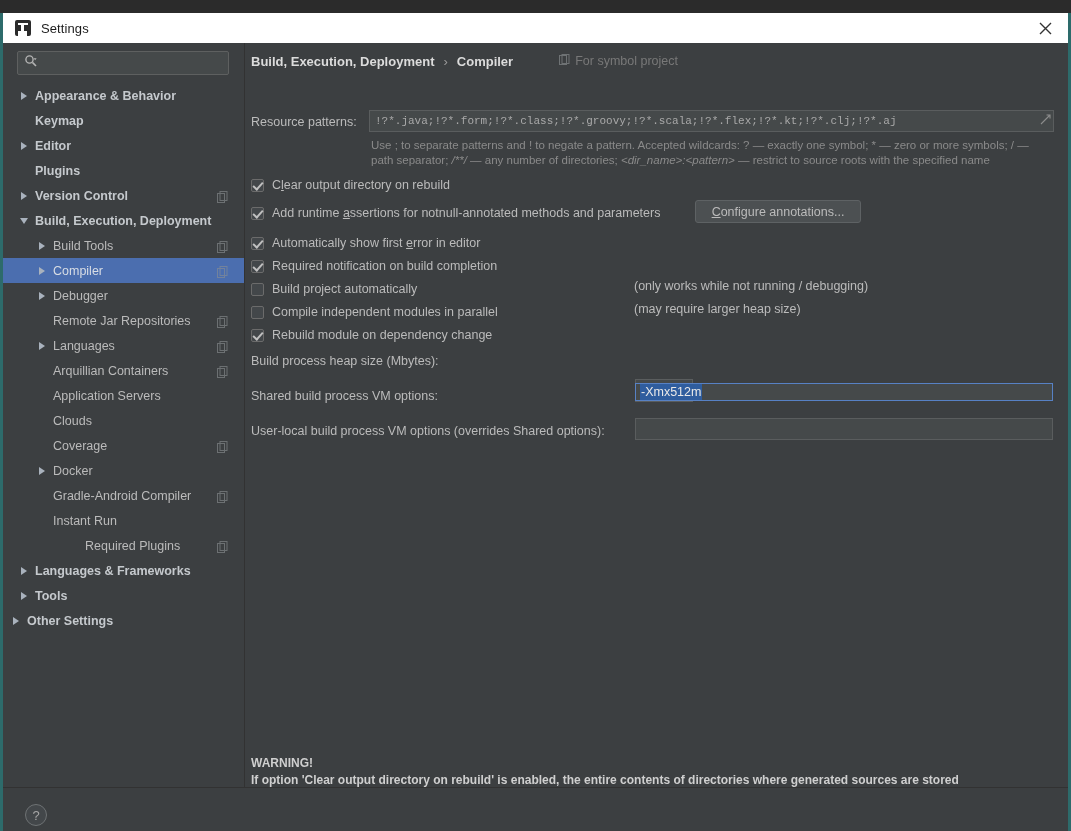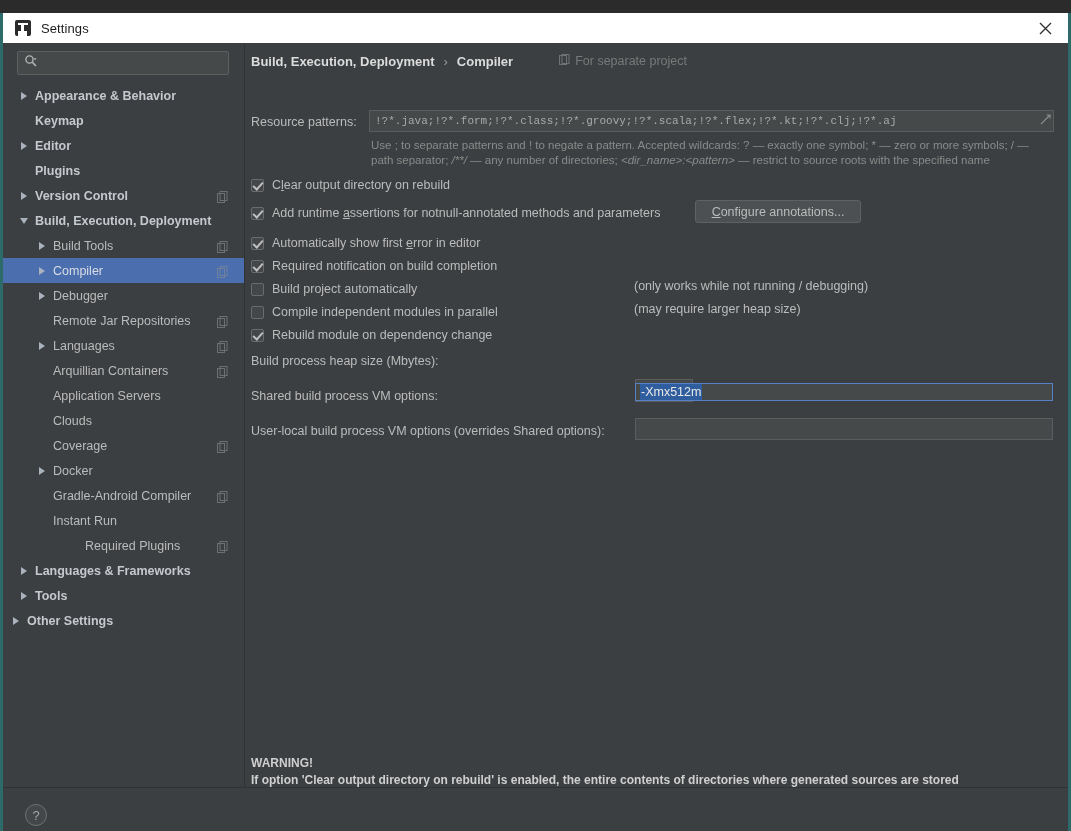--- a/index.html
+++ b/index.html
@@ -505,21 +505,21 @@
         <span class="bc-part">Build, Execution, Deployment</span>
         <span class="bc-sep">›</span>
         <span class="bc-part">Compiler</span>
         <span id="bc-scope">
           <span>
             <svg width="11" height="12" viewBox="0 0 11 12">
               <rect x="0.5" y="1.5" width="7" height="9" stroke="#6e7274" fill="none"></rect>
               <rect x="3" y="0.5" width="7" height="9" stroke="#6e7274" fill="none"></rect>
             </svg>
           </span>
-          <span id="bc-scope-label">For separate project</span>
+          <span id="bc-scope-label">For symbol project</span>
         </span>
       </div>
 
       <div id="rp-label">Resource patterns:</div>
       <div id="rp-field">
         <span id="rp-value">!?*.java;!?*.form;!?*.class;!?*.groovy;!?*.scala;!?*.flex;!?*.kt;!?*.clj;!?*.aj</span>
         <span id="rp-expand">
           <svg width="11" height="11" viewBox="0 0 11 11">
             <path d="M1 10 L10 1 M6.5 1 L10 1 L10 4.5" stroke="#8d8d8d" stroke-width="1.1" fill="none"></path>
           </svg>

